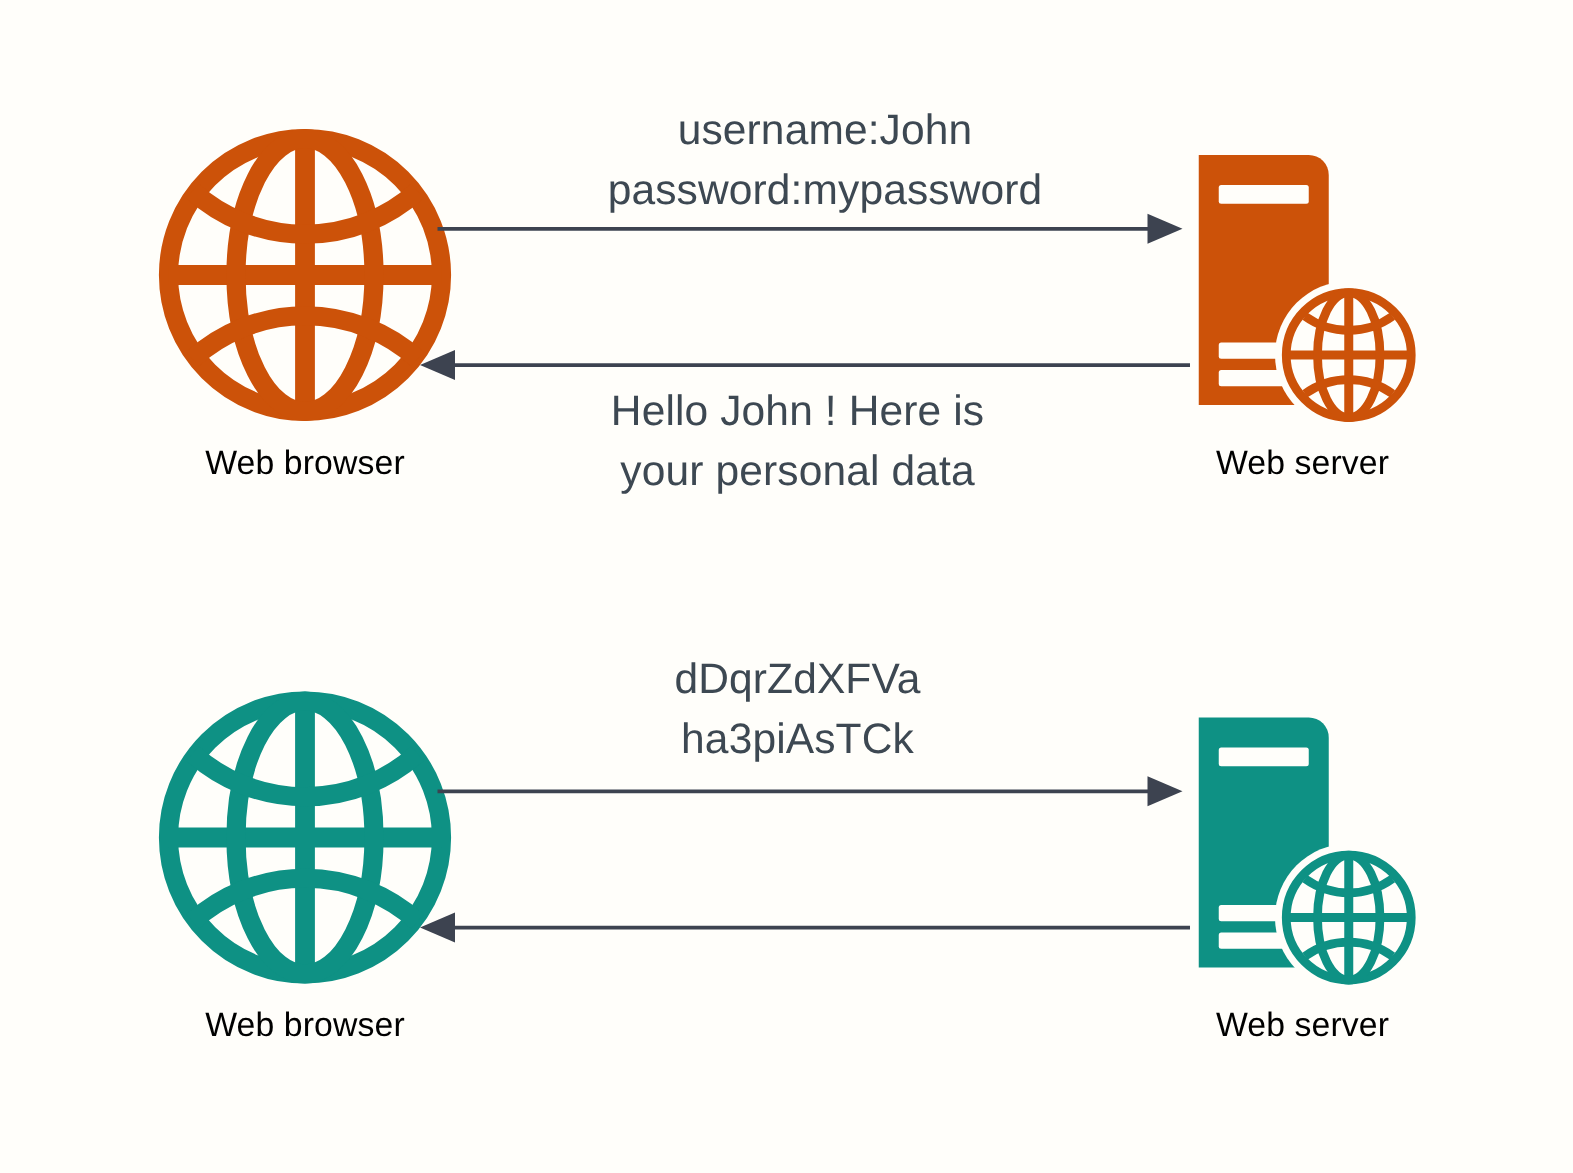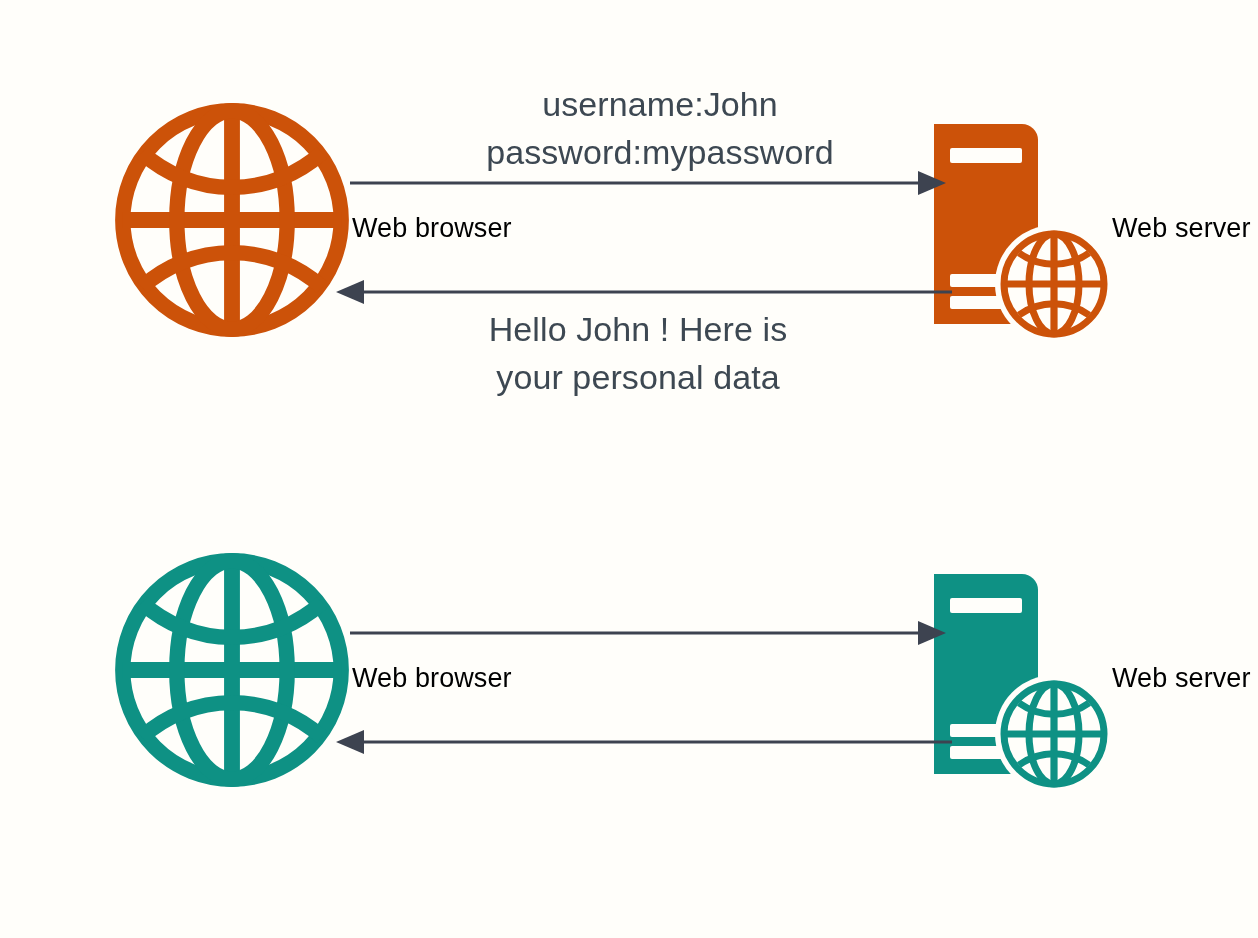--- a/index.html
+++ b/index.html
@@ -22,20 +22,21 @@
     inset: 0;
   }
 
   
   .abs { position: absolute; }
 
   
   .node {
     position: absolute;
     display: flex;
+    flex-direction: column;
     align-items: center;
   }
 
   .node-label {
     font-size: 27px;
     color: #000000;
     line-height: 1;
     white-space: nowrap;
     letter-spacing: 0.1px;
   }
@@ -150,20 +151,22 @@
         <line x1="66" y1="67" x2="66" y2="117" stroke-width="3.6"></line>
         <line x1="41" y1="92" x2="91" y2="92" stroke-width="3.6"></line>
         <ellipse cx="66" cy="92" rx="12.5" ry="25"></ellipse>
         <path d="M 48.5 76.5 A 30 30 0 0 0 83.5 76.5"></path>
         <path d="M 48.5 107.5 A 30 30 0 0 1 83.5 107.5"></path>
       </g>
     </svg>
     <div class="node-label" style="margin-top:17px;">Web server</div>
   </div>
 
+  <div class="msg" style="left:358px; top:519px; width:560px;">dDqrZdXFVa
+ha3piAsTCk</div>
 
   <svg class="abs" style="left:350px; top:618px;" width="600" height="30" viewBox="0 0 600 30">
     <line x1="0" y1="15" x2="572" y2="15" stroke="#3d4350" stroke-width="3"></line>
     <polygon points="568,3 596,15 568,27" fill="#3d4350"></polygon>
   </svg>
 
 
   <svg class="abs" style="left:332px; top:727px;" width="620" height="30" viewBox="0 0 620 30">
     <line x1="28" y1="15" x2="620" y2="15" stroke="#3d4350" stroke-width="3"></line>
     <polygon points="32,3 4,15 32,27" fill="#3d4350"></polygon>

